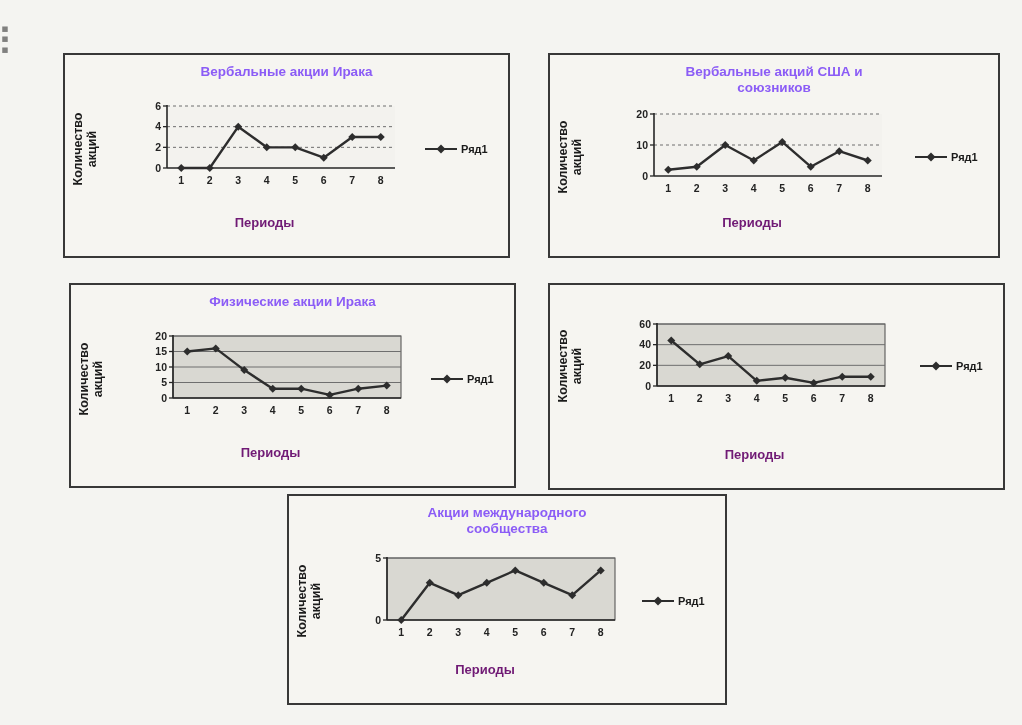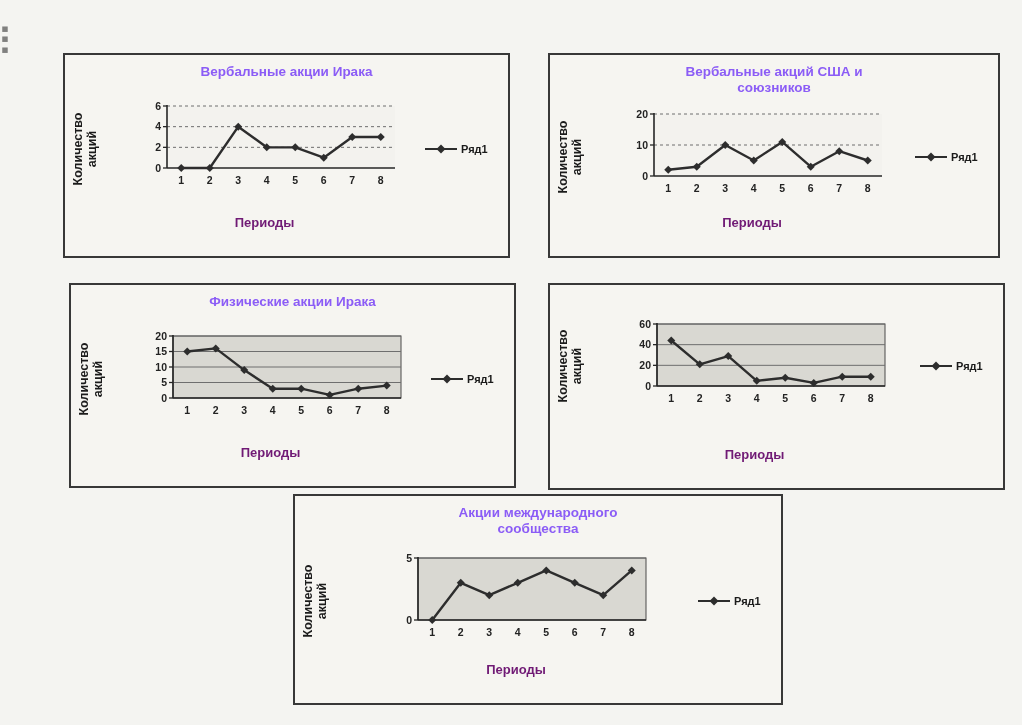--- a/index.html
+++ b/index.html
@@ -24,21 +24,21 @@
     border:2px solid #383838;
     box-sizing:border-box;
     display:grid;
     grid-template-columns:40px 1fr 84px;
     grid-template-rows:auto 1fr auto;
   }
   .pos1{left:63px; top:53px;  width:447px; height:205px;}
   .pos2{left:548px;top:53px;  width:452px; height:205px;}
   .pos3{left:63px; top:283px; width:447px; height:205px;margin-left:6px;}
   .pos4{left:548px;top:283px; width:457px; height:207px;}
-  .pos5{left:293px;top:494px; width:490px; height:211px;}
+  .pos5{left:287px;top:494px; width:440px; height:211px;}
   .title{
     grid-column:1 / -1;
     margin:9px auto 2px auto;
     max-width:236px;
     text-align:center;
     font-size:13.5px;font-weight:bold;
     line-height:1.2;
     color:#8b5cf6;
   }
   .ylab-cell{

